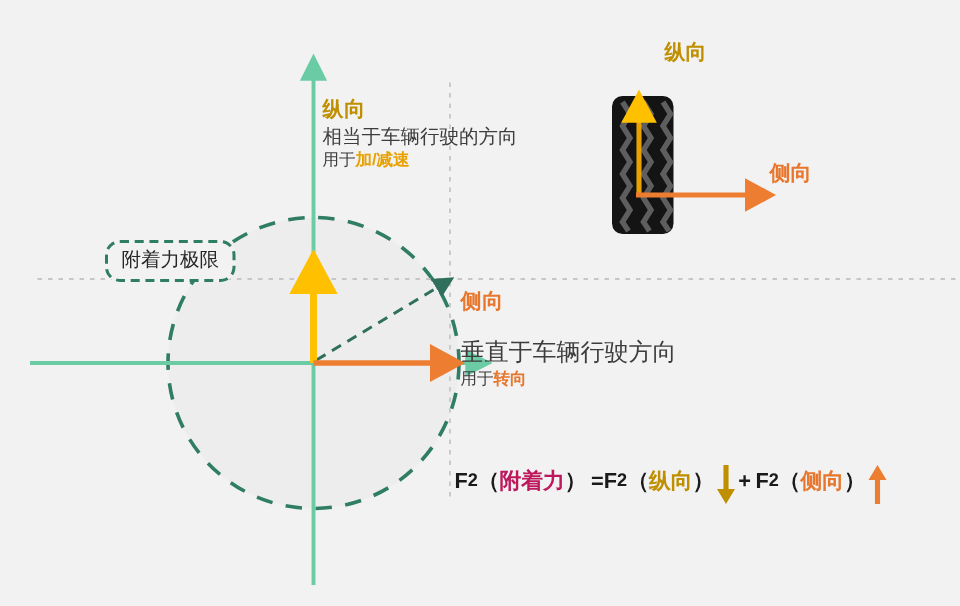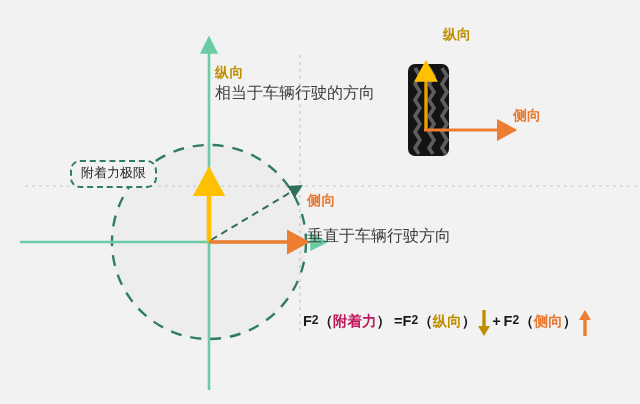--- a/index.html
+++ b/index.html
@@ -13,21 +13,21 @@
   #stage{position:absolute;left:0;top:0;width:640px;height:404px;}
   svg#canvas{position:absolute;left:0;top:0;width:640px;height:404px;}
 
   .lbl{position:absolute;white-space:nowrap;line-height:1.28;}
 
   
   #lbl-longitudinal{left:215px;top:64px;}
   #lbl-longitudinal .ttl{
     font-size:14px;font-weight:bold;color:#bf8f00;letter-spacing:.5px;
   }
-  #lbl-longitudinal .d1{font-size:16px;color:#3d3d3d;margin-top:1px;}
+  #lbl-longitudinal .d1{font-size:13px;color:#3d3d3d;margin-top:1px;}
   #lbl-longitudinal .d2{font-size:11px;color:#3d3d3d;}
   .hl-gold{color:#e8a100;font-weight:bold;}
 
   
   #lbl-lateral{left:307px;top:192px;}
   #lbl-lateral .ttl{
     font-size:14px;font-weight:bold;color:#e8762c;letter-spacing:.5px;
   }
   #lbl-lateral .d1{font-size:16px;color:#3d3d3d;margin-top:16px;}
   #lbl-lateral .d2{font-size:11px;color:#3d3d3d;}
@@ -102,25 +102,27 @@
         <polyline points="442,68 447,76 442,84 447,92 442,100 447,108 442,116 447,124 442,132 447,140 442,148 446,154"></polyline>
       </g>
       <line x1="426" y1="130" x2="426" y2="73" stroke="#e8a100" stroke-width="3.4" marker-end="url(#mk-gold)"></line>
       <line x1="424" y1="130" x2="505" y2="130" stroke="#ed7d31" stroke-width="3.2" marker-end="url(#mk-orange)"></line>
     </g>
   </svg>
 
   <div class="lbl" id="lbl-longitudinal">
     <div class="ttl">纵向</div>
     <div class="d1">相当于车辆行驶的方向</div>
+    <div class="d2"><span>用于</span><span class="hl-gold">加/减速</span></div>
   </div>
 
   <div class="lbl" id="lbl-lateral">
     <div class="ttl">侧向</div>
     <div class="d1">垂直于车辆行驶方向</div>
+    <div class="d2"><span>用于</span><span class="hl-orange">转向</span></div>
   </div>
 
   <div class="lbl" id="lbl-griplimit">
     <span>附着力极限</span>
   </div>
 
   <div class="lbl" id="tire-lbl-long">纵向</div>
   <div class="lbl" id="tire-lbl-lat">侧向</div>
 
   <div class="lbl" id="formula">

